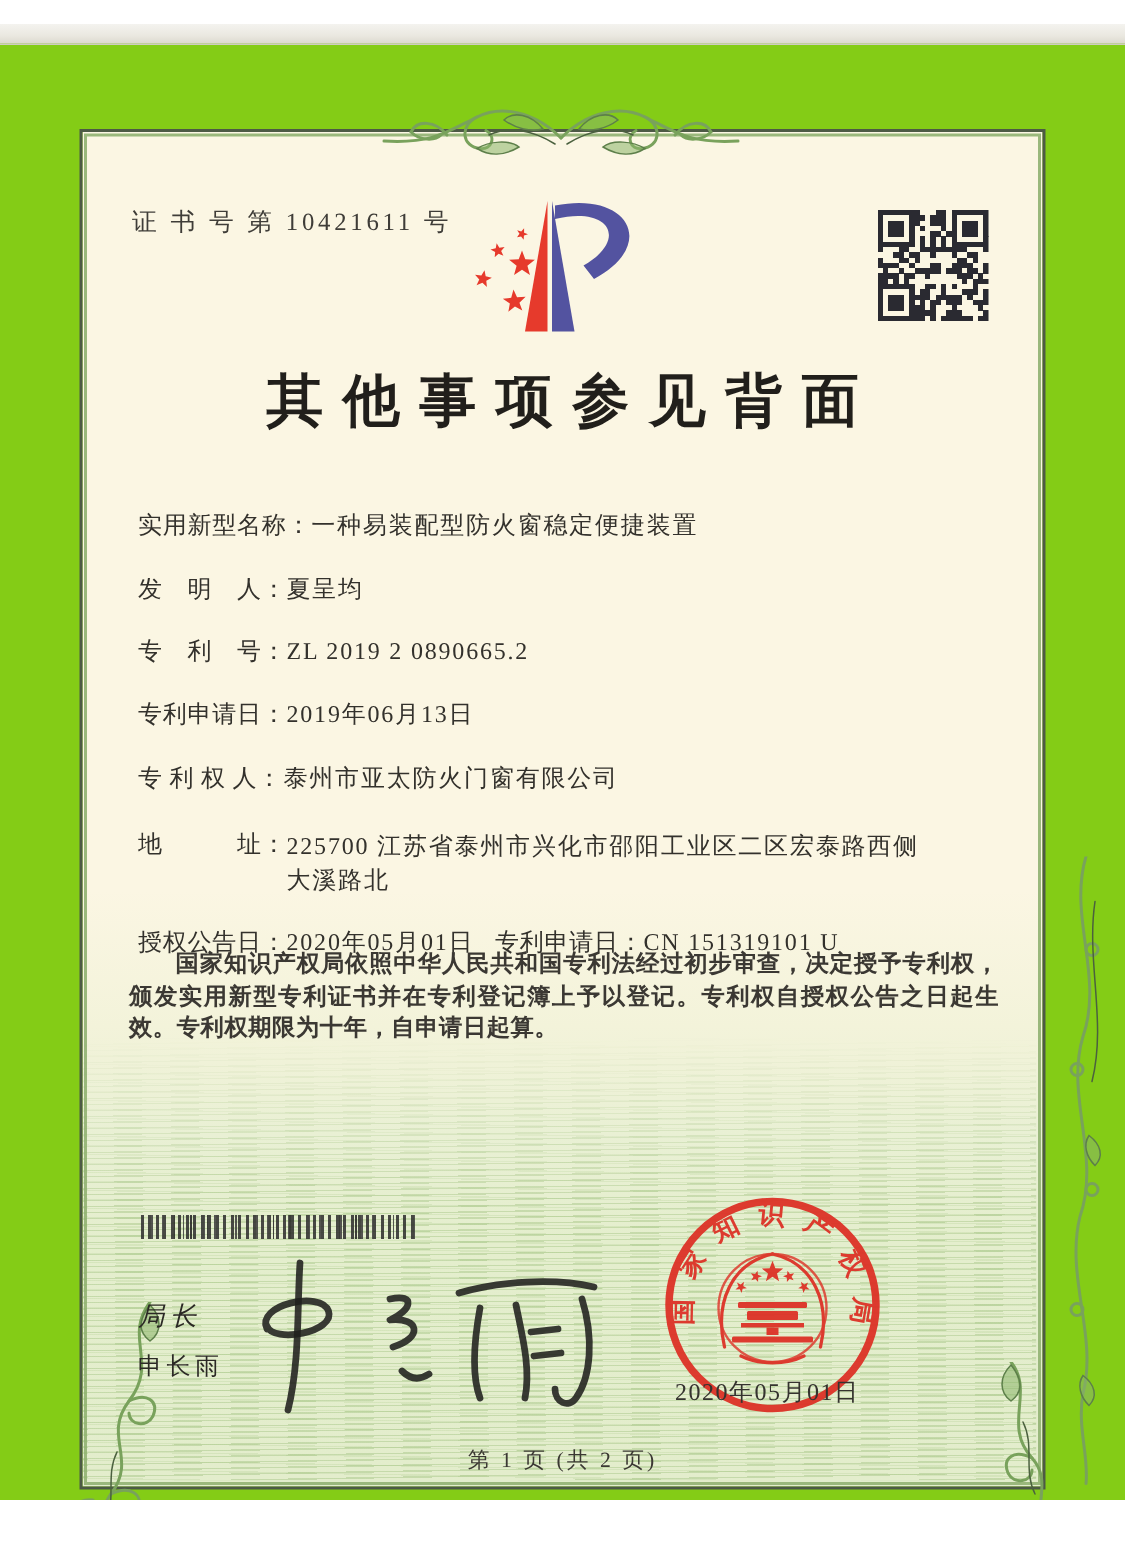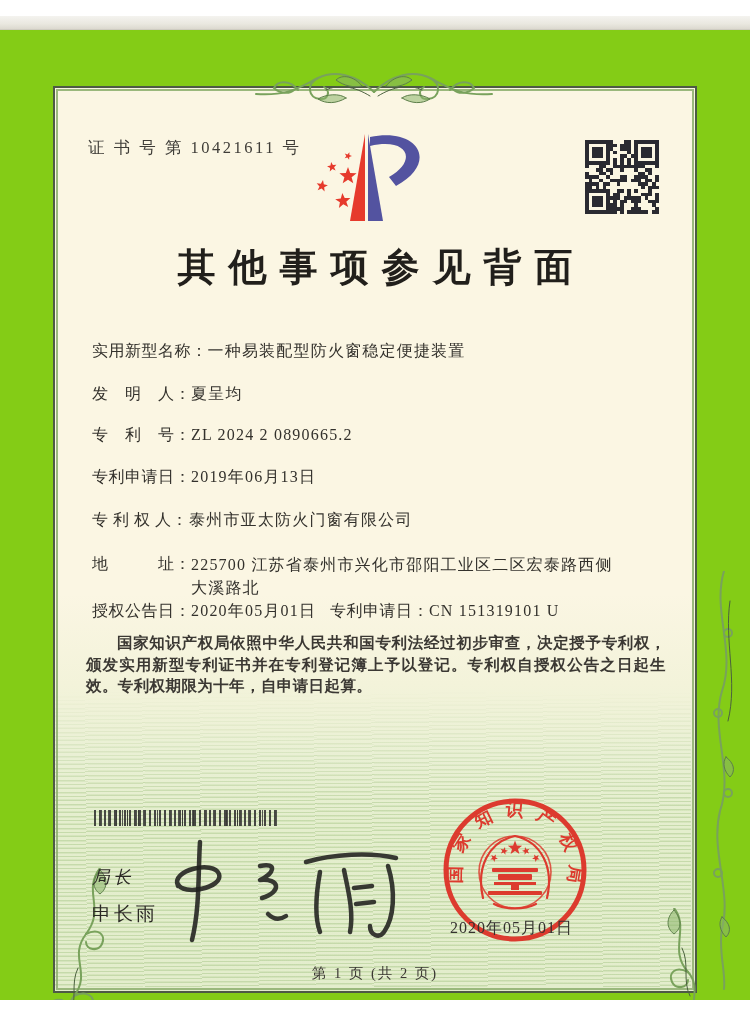--- a/index.html
+++ b/index.html
@@ -30,21 +30,21 @@
   .pair2{position:absolute;left:238px;top:0;white-space:nowrap;}
   .paras{position:absolute;left:86px;top:616px;width:580px;color:#3b3833;}
   .paras p{margin:0;text-indent:2em;font-size:15.5px;line-height:21.6px;letter-spacing:.4px;text-align:justify;font-weight:bold;}
   
   .barcode{position:absolute;left:94px;top:794px;width:184px;height:16px;opacity:.85;
     background:
       repeating-linear-gradient(90deg,#2c2c2c 0 2px,rgba(0,0,0,0) 2px 5px),
       repeating-linear-gradient(90deg,#3a3a3a 0 1px,rgba(0,0,0,0) 1px 7px),
       repeating-linear-gradient(90deg,#1f1f1f 0 1px,rgba(0,0,0,0) 1px 11px);}
   .signer-title{position:absolute;left:92px;top:849px;font-size:17.5px;letter-spacing:4px;color:#2b2925;font-style:italic;}
-  .signer-name{position:absolute;left:92px;top:885px;font-size:19px;letter-spacing:3px;color:#2b2925;}
+  .signer-name{position:absolute;left:92px;top:885px;font-size:16px;letter-spacing:3px;color:#2b2925;}
   .signature{position:absolute;left:148px;top:820px;}
   .signature path{stroke:#20201e;stroke-width:4.5;fill:none;stroke-linecap:round;stroke-linejoin:round;opacity:.88;}
   .seal{position:absolute;left:436px;top:780px;opacity:.95;}
   .seal *{vector-effect:none;}
   #seal-ring{fill:none;stroke:var(--seal-red,#dd3227);stroke-width:5;}
   #seal-inner{fill:none;stroke:var(--seal-red,#dd3227);stroke-width:1.6;opacity:.85;}
   .seal-txt{fill:var(--seal-red,#dd3227);font-size:17.5px;font-weight:bold;letter-spacing:12px;}
   .seal-shape{fill:var(--seal-red,#dd3227);}
   .seal-stroke{fill:none;stroke:var(--seal-red,#dd3227);stroke-width:2.2;stroke-linecap:round;}
   .seal-date{position:absolute;left:450px;top:902px;font-size:16px;letter-spacing:1px;color:#35332f;}
@@ -390,32 +390,32 @@
   <div class="title">其他事项参见背面</div>
 
   <div class="fieldrows">
     <div class="row" style="top:324px">
       <span class="lbl">实用新型名称：</span><span class="val">一种易装配型防火窗稳定便捷装置</span>
     </div>
     <div class="row" style="top:367px">
       <span class="lbl">发　明　人：</span><span class="val">夏呈均</span>
     </div>
     <div class="row" style="top:408px">
-      <span class="lbl">专　利　号：</span><span class="val">ZL 2024 2 0890665.2</span>
+      <span class="lbl">专　利　号：</span><span class="val">ZL 2019 2 0890665.2</span>
     </div>
     <div class="row" style="top:450px">
       <span class="lbl">专利申请日：</span><span class="val">2019年06月13日</span>
     </div>
     <div class="row" style="top:493px">
       <span class="lbl">专 利 权 人：</span><span class="val">泰州市亚太防火门窗有限公司</span>
     </div>
     <div class="row" style="top:537px">
       <span class="lbl">地　　　址：</span><span class="addrval"><span>225700 江苏省泰州市兴化市邵阳工业区二区宏泰路西侧</span><br><span>大溪路北</span></span>
     </div>
-    <div class="row" style="top:584px">
+    <div class="row" style="top:602px">
       <span class="lbl">授权公告日：</span><span class="val">2020年05月01日</span>
       <span class="pair2"><span class="lbl" style="min-width:96px">专利申请日：</span><span class="val">CN 151319101 U</span></span>
     </div>
   </div>
 
   <div class="paras">
     <p>国家知识产权局依照中华人民共和国专利法经过初步审查，决定授予专利权，颁发实用新型专利证书并在专利登记簿上予以登记。专利权自授权公告之日起生效。专利权期限为十年，自申请日起算。</p>
   </div>
 
   <div class="barcode"></div>

